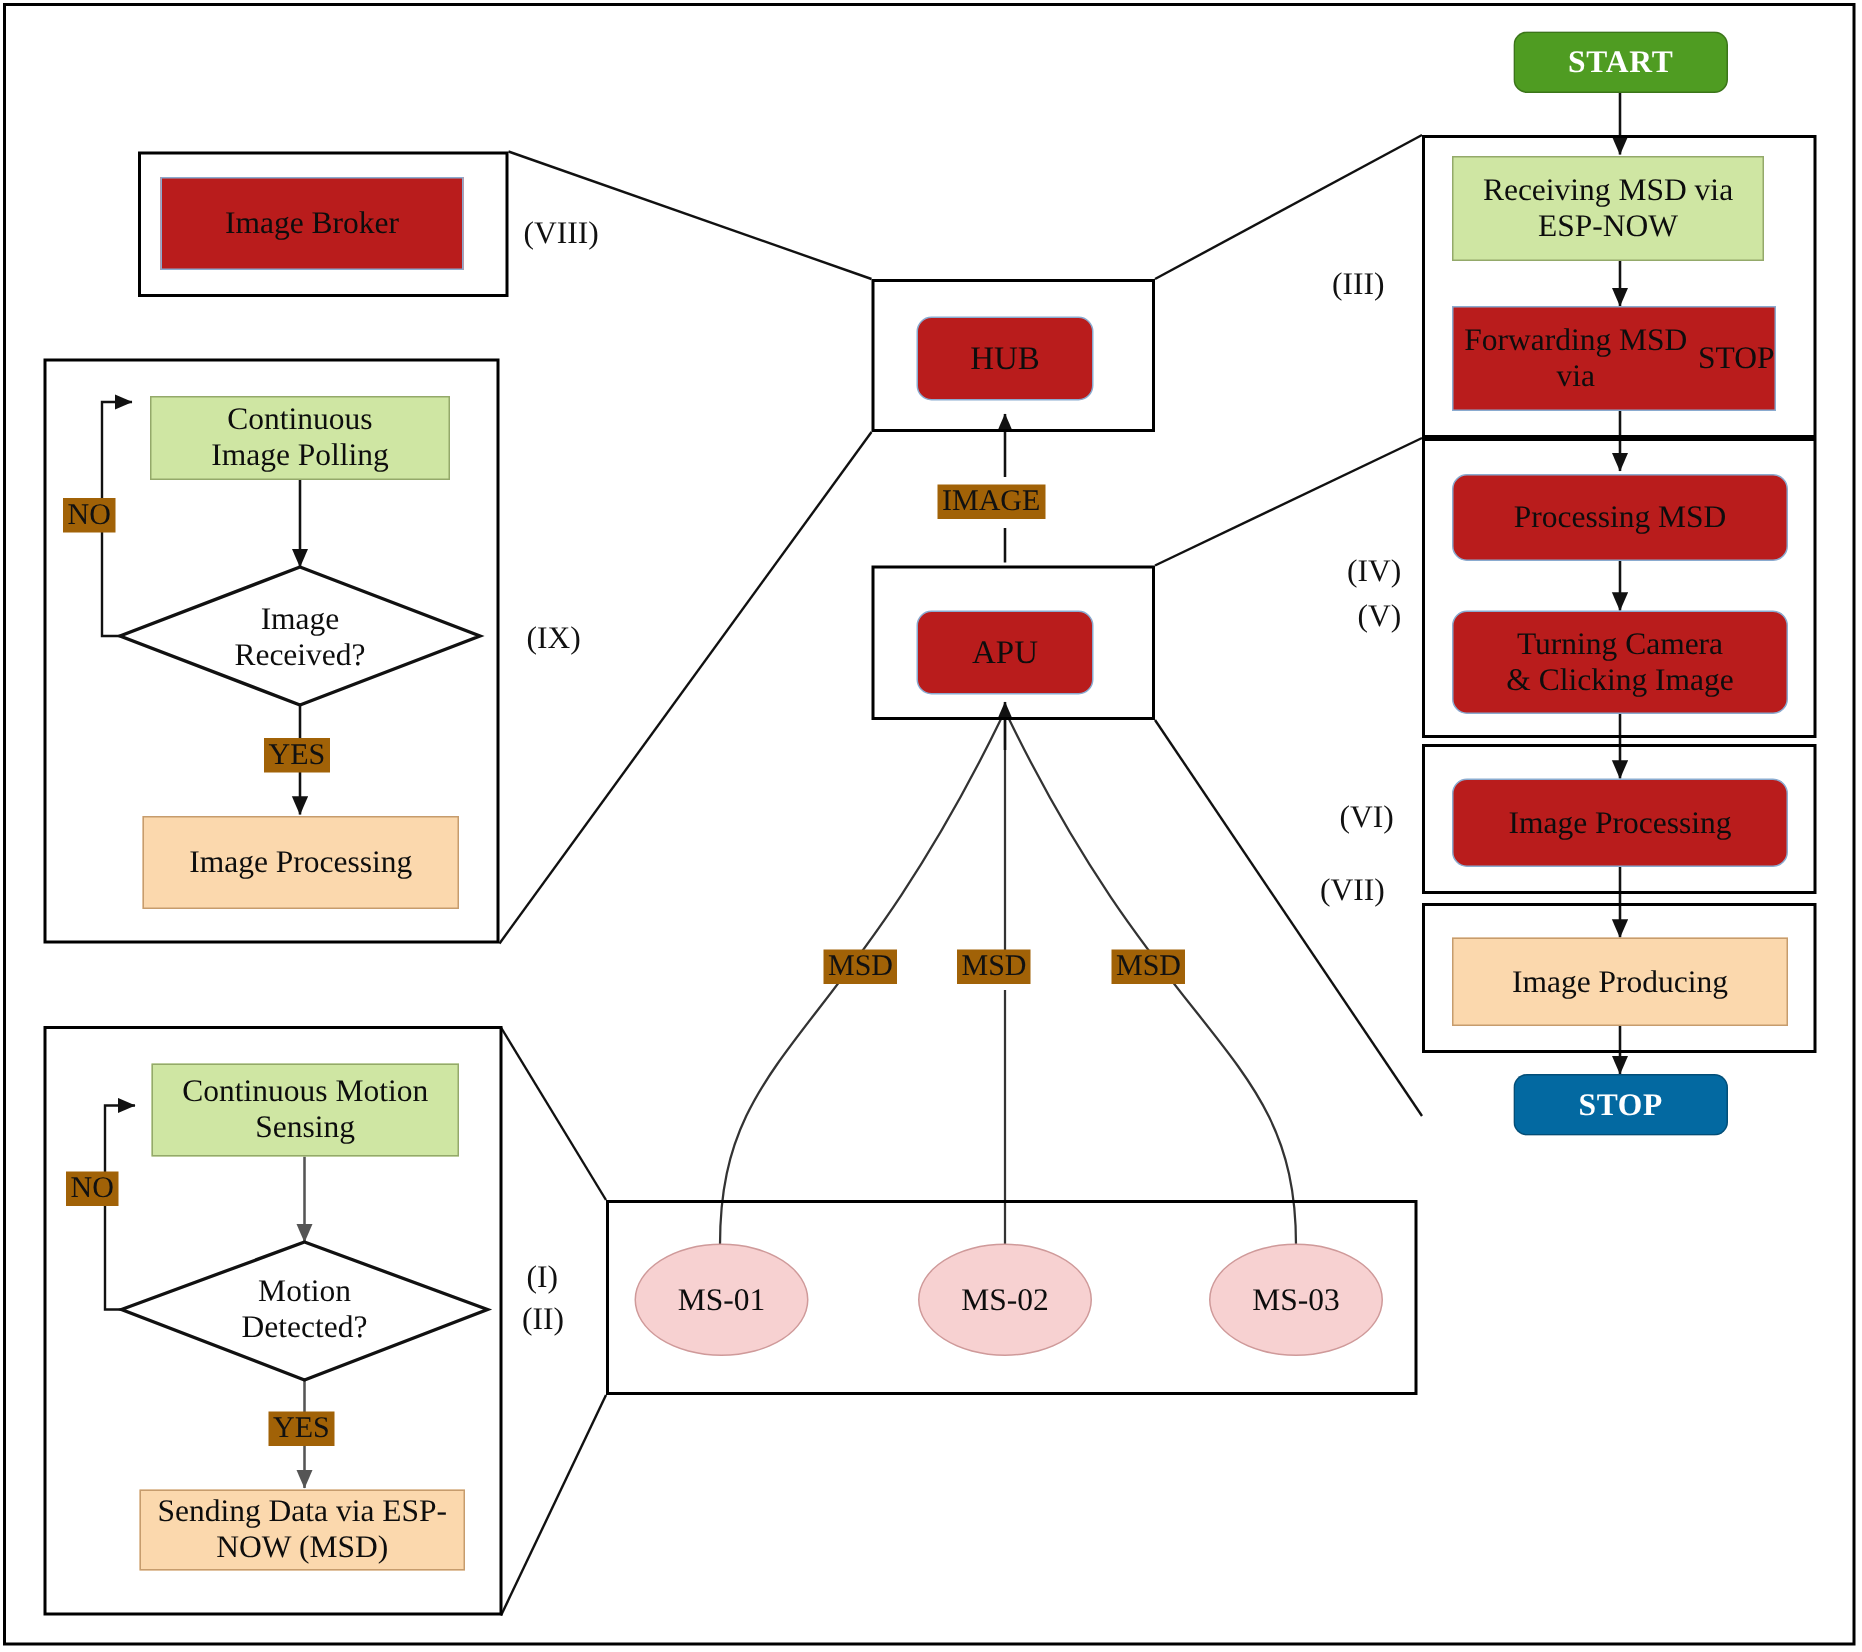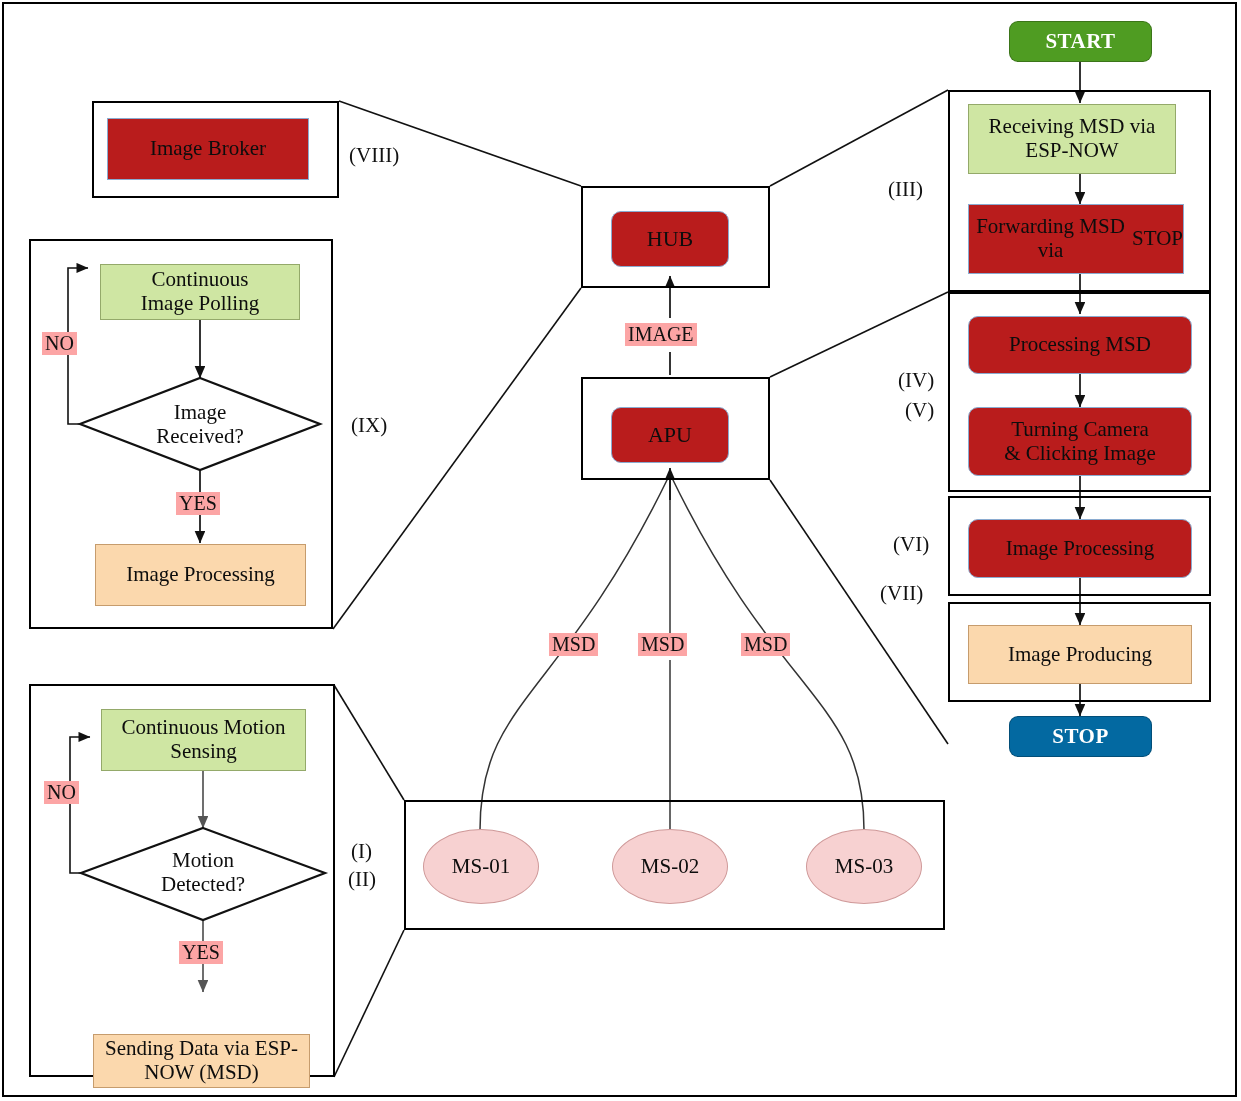--- a/index.html
+++ b/index.html
@@ -13,21 +13,21 @@
   .sharp{border:1px solid #6a6a6a;border-radius:0;}
   .round{border:1px solid #ef4444;border-radius:10px;}
   .green{background:#cfe6a3;border-color:#94a96a;}
   .blue{background:#b91c1c;border-color:#8aabd0;}
   .orange{background:#fbd8ad;border-color:#c69c6d;}
   .pink{background:#f7d1d1;border-color:#cf9a9a;border-radius:50%;border-width:1px;border-style:solid;}
   .terminal{border-radius:9px;color:#ffffff;font-weight:bold;letter-spacing:.5px;border:1px solid rgba(0,0,0,.25);}
   .t-start{background:#4f9c22;}
   .t-stop{background:#0369a1;}
   .rn{position:absolute;font-size:21px;color:#111;white-space:nowrap;}
-  .edgelbl{position:absolute;font-size:20px;color:#111;background:#fca5a5;padding:0 3px;white-space:nowrap;}
+  .edgelbl{position:absolute;font-size:20px;color:#111;background:#a16207;padding:0 3px;white-space:nowrap;}
   .fs21{font-size:21px;}
   .fs22{font-size:22px;}
 </style>
 </head>
 <body>
 
 <div id="stage">
   <div id="frame"></div>
 
   <svg class="layer" viewBox="0 0 1241 1101">
@@ -106,21 +106,21 @@
   <div class="node sharp green fs21" style="left:101px;top:709px;width:205px;height:62px;flex-direction:column;">
     <span>Continuous Motion</span>
     <span>Sensing</span>
   </div>
   <div class="node fs21" style="left:123px;top:846px;width:160px;height:54px;flex-direction:column;background:transparent;border:none;">
     <span>Motion</span>
     <span>Detected?</span>
   </div>
   <div class="edgelbl" style="left:44px;top:781px;">NO</div>
   <div class="edgelbl" style="left:179px;top:941px;">YES</div>
-  <div class="node sharp orange fs21" style="left:93px;top:993px;width:217px;height:54px;flex-direction:column;margin-top:41px;">
+  <div class="node sharp orange fs21" style="left:93px;top:993px;width:217px;height:54px;flex-direction:column;">
     <span>Sending Data via ESP-</span>
     <span>NOW (MSD)</span>
   </div>
   <div class="rn" style="left:351px;top:839px;">(I)</div>
   <div class="rn" style="left:348px;top:867px;">(II)</div>
 
   <div class="panel" style="left:581px;top:186px;width:189px;height:102px;"></div>
   <div class="node round blue fs22" style="left:611px;top:211px;width:118px;height:56px;">HUB</div>
 
   <div class="panel" style="left:581px;top:377px;width:189px;height:103px;"></div>

